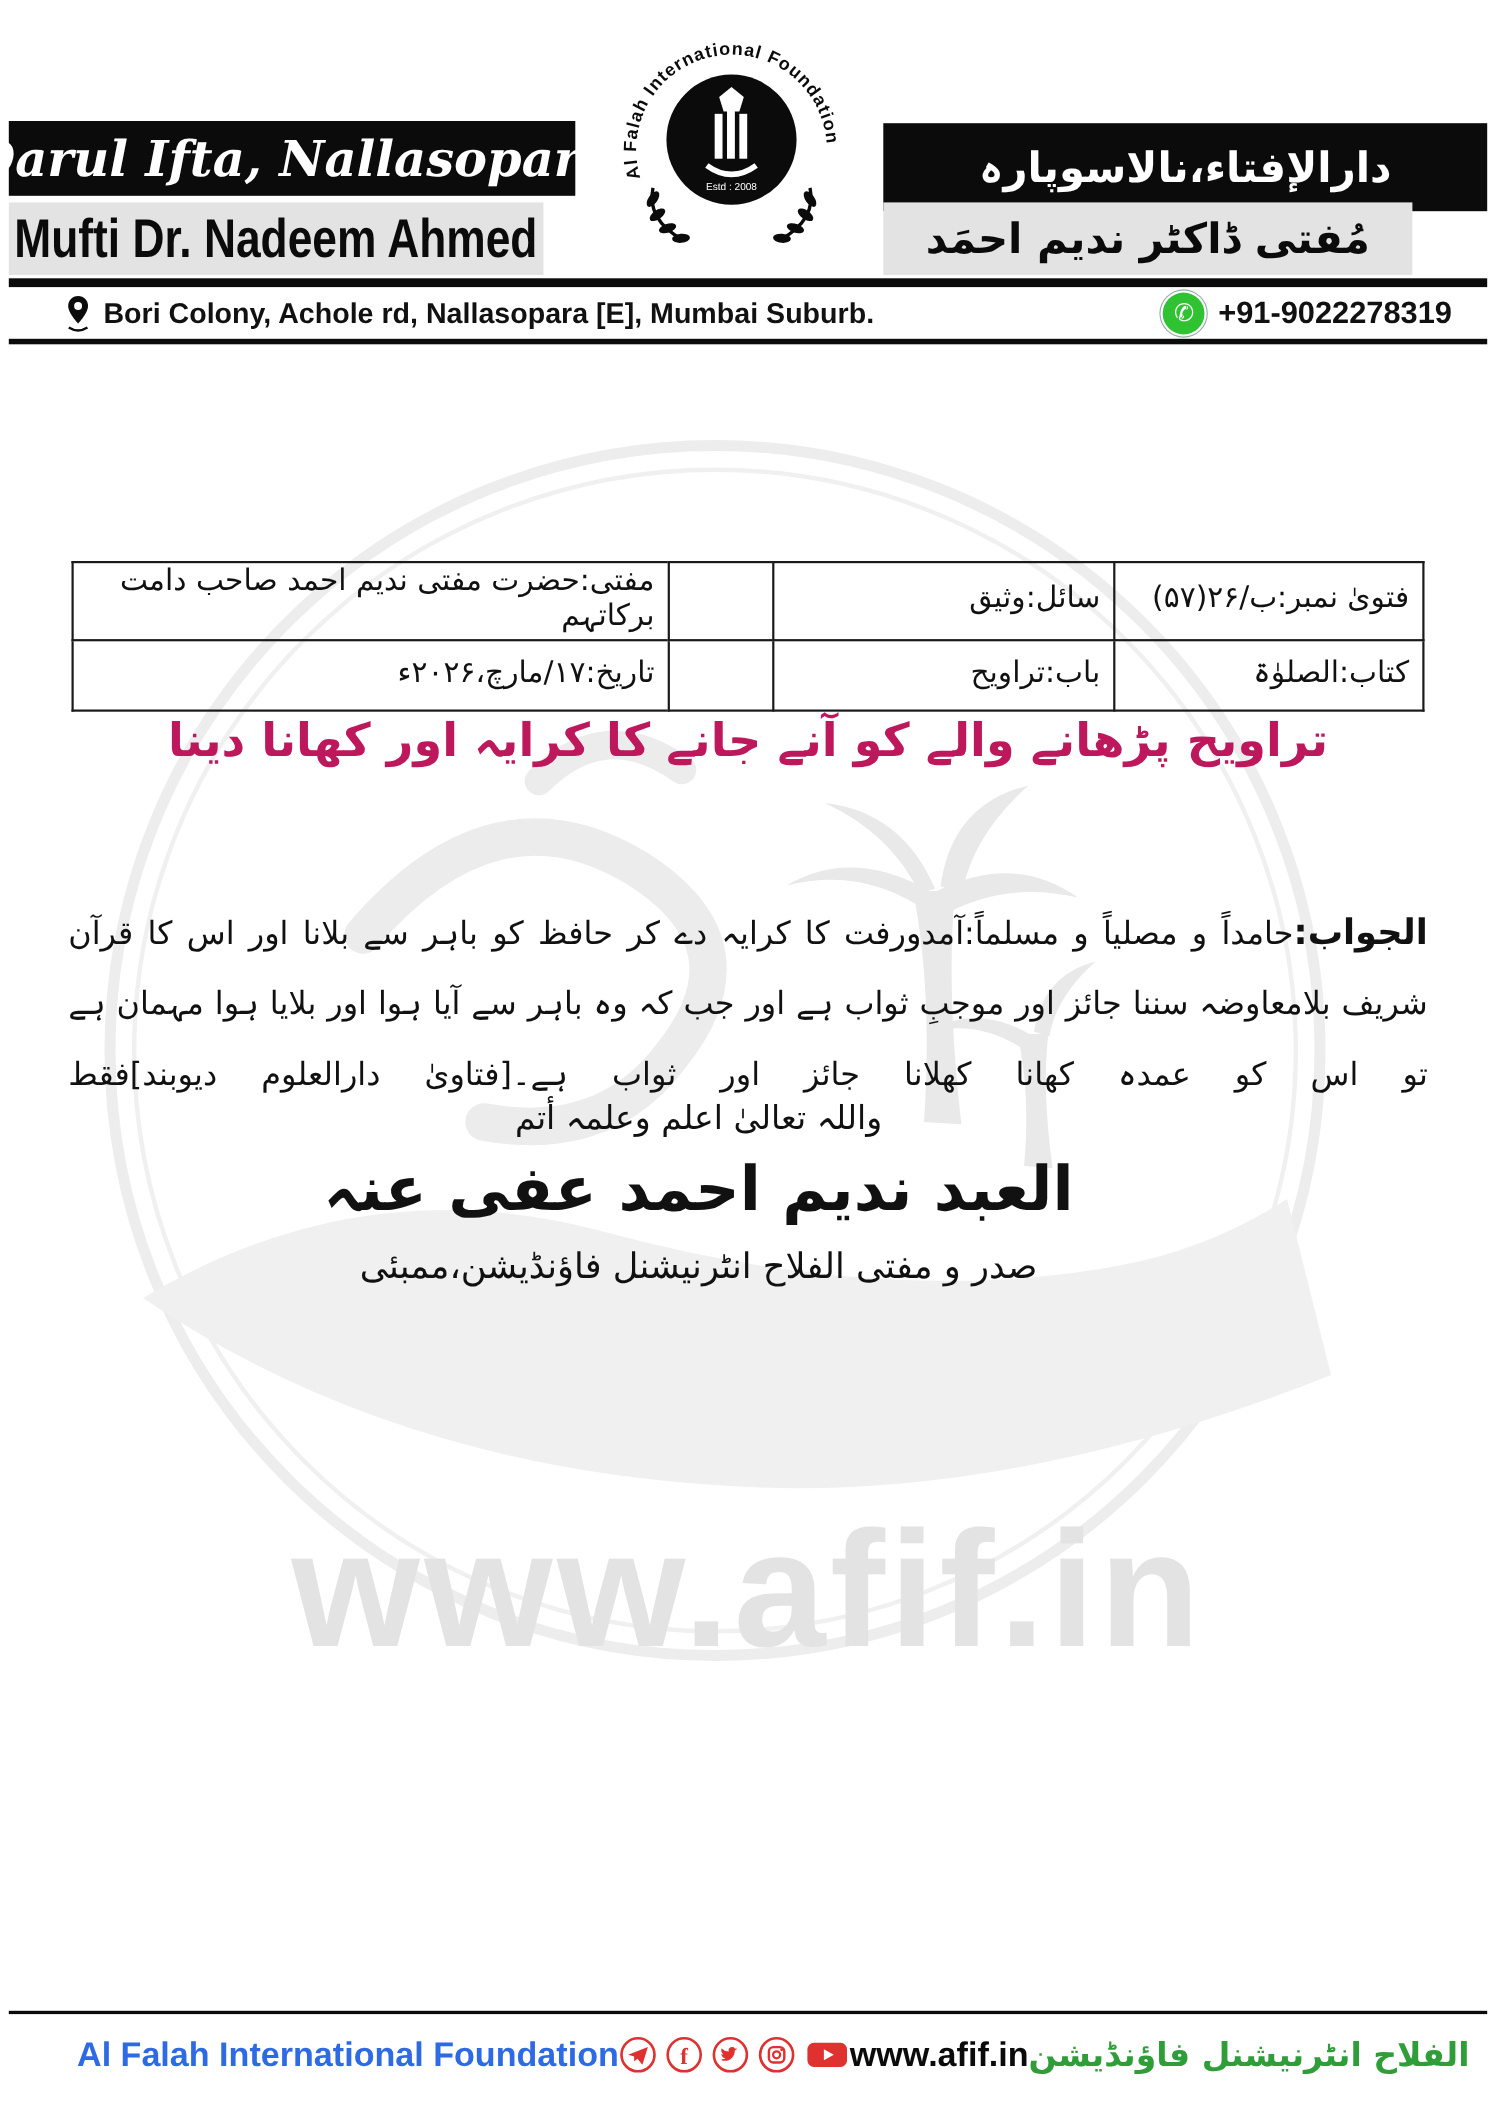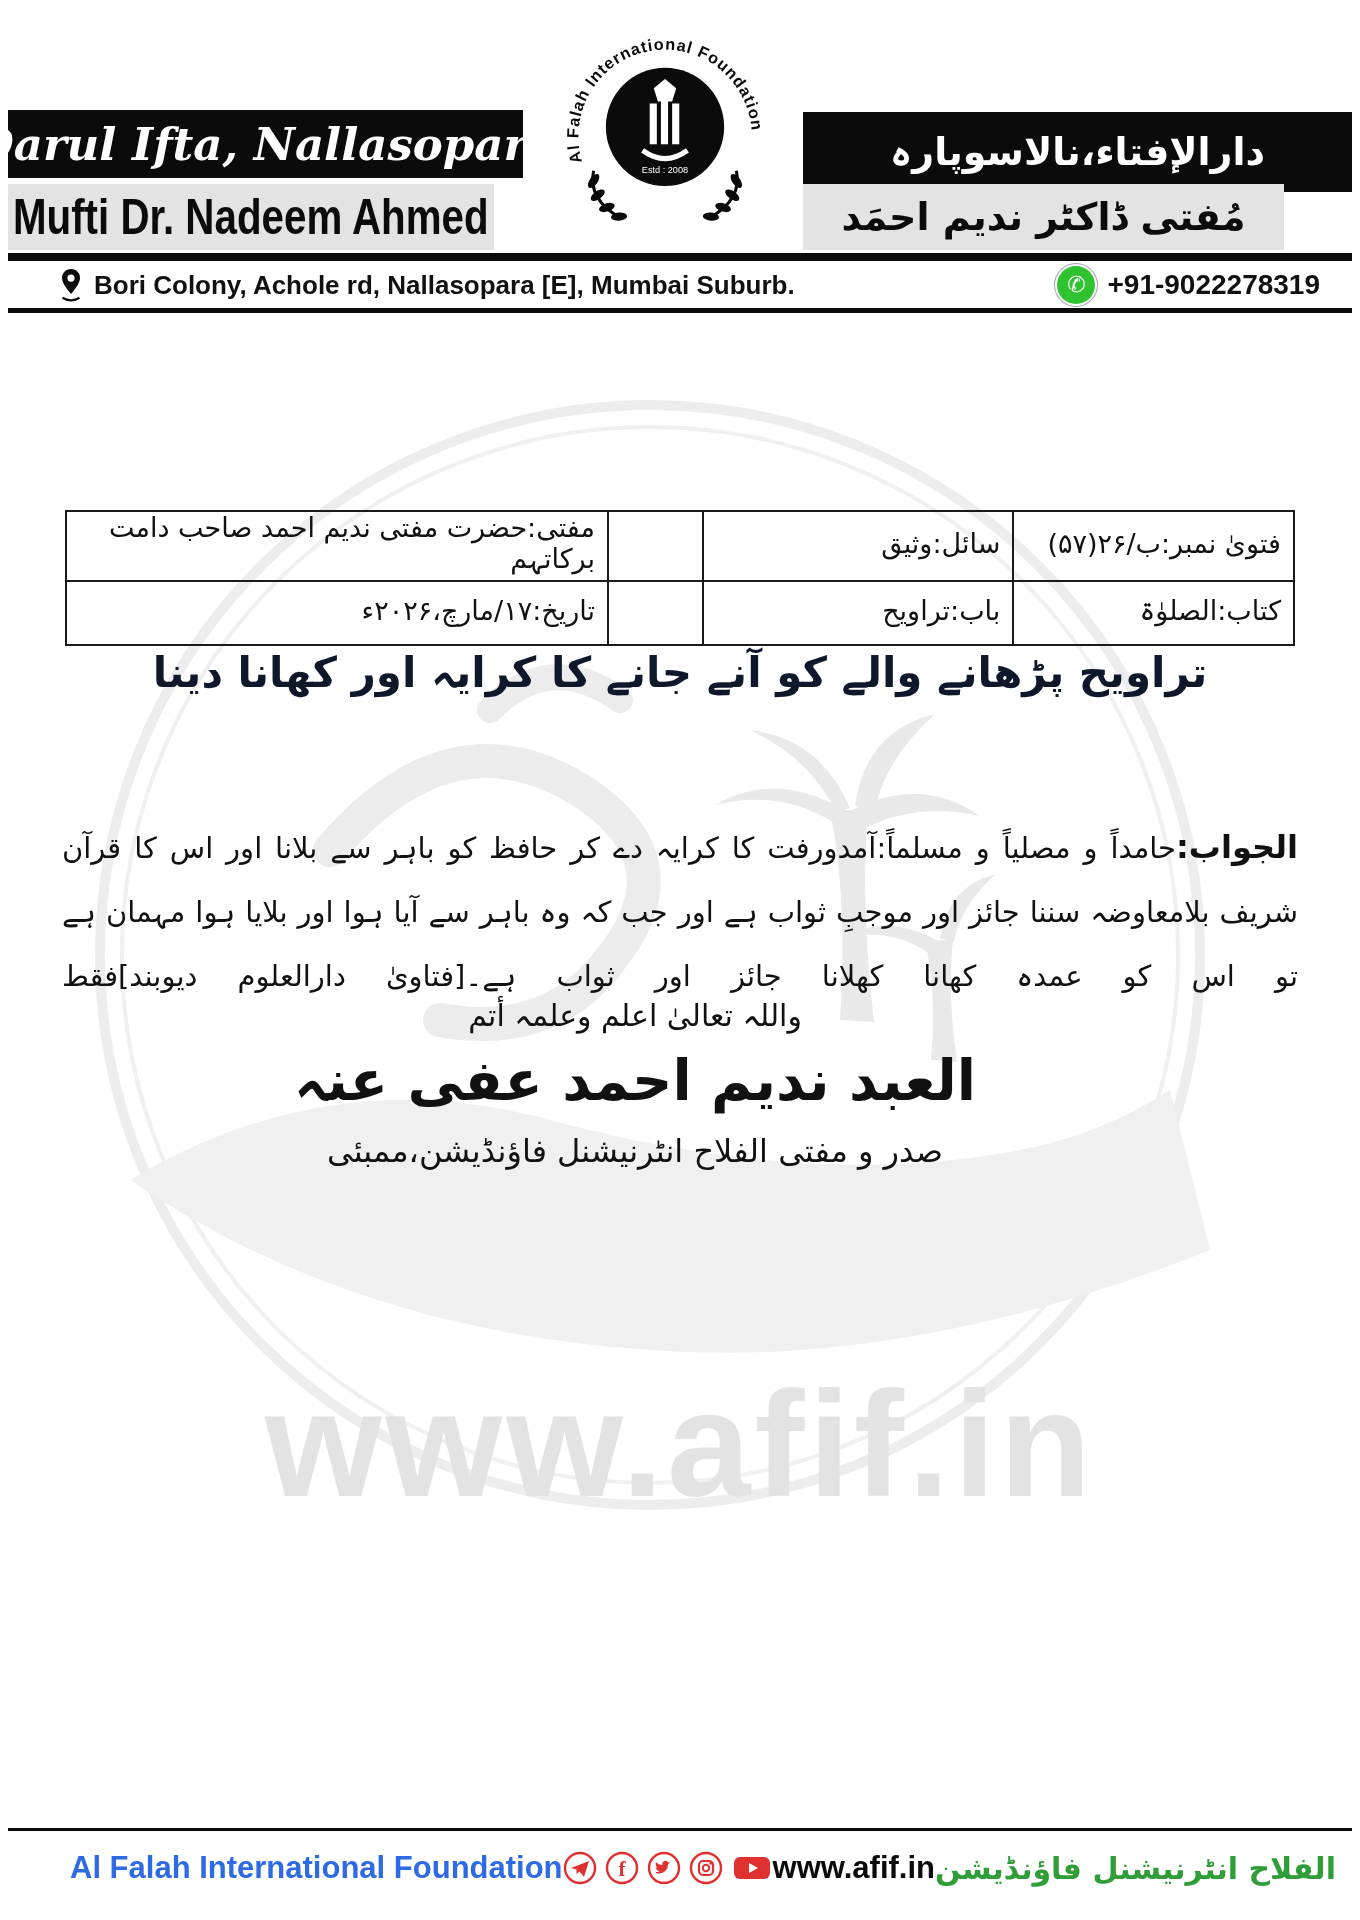--- a/index.html
+++ b/index.html
@@ -30,21 +30,21 @@
   .wa-badge{display:flex;align-items:center;}
   .wa-icon{width:38px;height:38px;border-radius:50%;background:#2fc231;display:flex;align-items:center;justify-content:center;
            color:#fff;font-size:22px;box-shadow:0 0 0 2px #ffffff,0 0 0 3px #9aa;}
   .phone{font-size:28px;font-weight:bold;margin-left:12px;color:#111;}
   .logo-wrap{position:absolute;left:563px;top:26px;width:204px;height:208px;}
   
   table.meta{position:absolute;left:65px;top:510px;width:1230px;border-collapse:collapse;z-index:2;direction:rtl;}
   table.meta td{border:2px solid #1a1a1a;height:56px;font-size:27px;padding:0 12px 6px 6px;text-align:right;
                 font-family:"DejaVu Sans",sans-serif;color:#111;background:transparent;}
   
-  .heading{position:absolute;left:0;top:648px;width:1360px;text-align:center;color:#0f172a;
+  .heading{position:absolute;left:0;top:648px;width:1360px;text-align:center;color:#be185d;
            font-size:42px;font-weight:bold;z-index:2;}
   .para{position:absolute;left:62px;width:1236px;direction:rtl;font-size:29px;line-height:64px;color:#111;
         text-align:justify;text-align-last:justify;z-index:2;}
   .q-para{top:718px;}
   .a-para{top:786px;}
   .lbl{font-weight:bold;font-size:32px;}
   .src-line{position:absolute;left:62px;top:926px;width:1191px;direction:rtl;text-align:left;font-size:30px;z-index:2;color:#111;}
   .src-line .plain{font-size:29px;}
   .src-bold{font-weight:bold;font-size:31px;}
   .sig{position:absolute;left:0;width:1270px;text-align:center;z-index:2;color:#111;}

